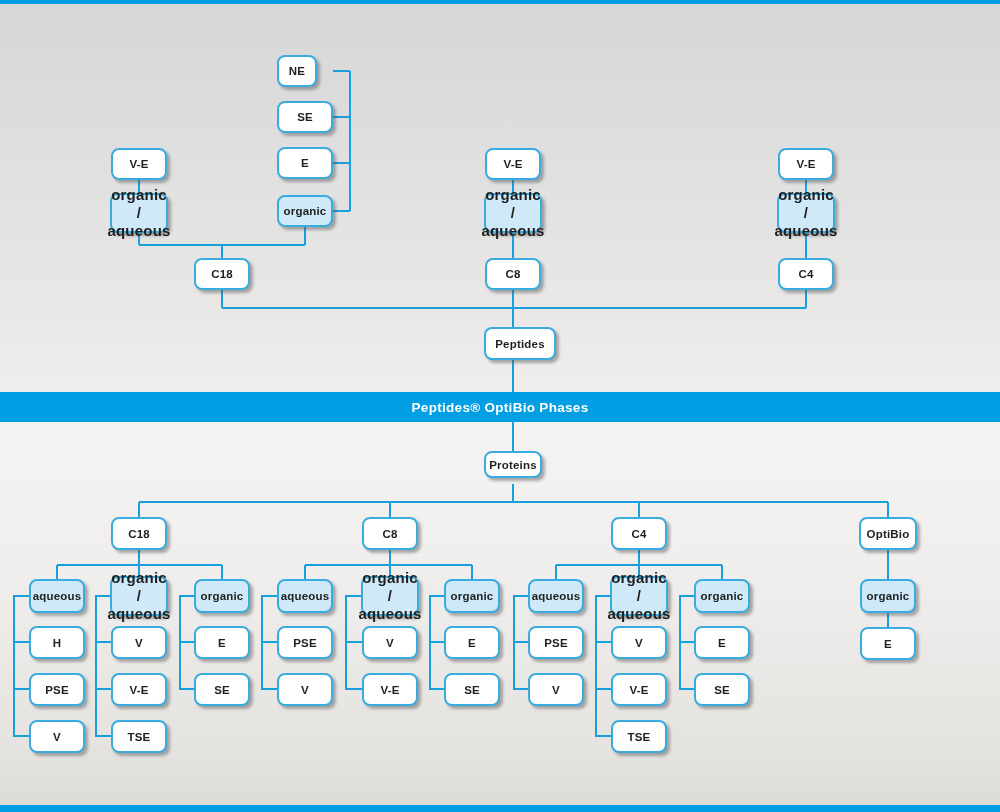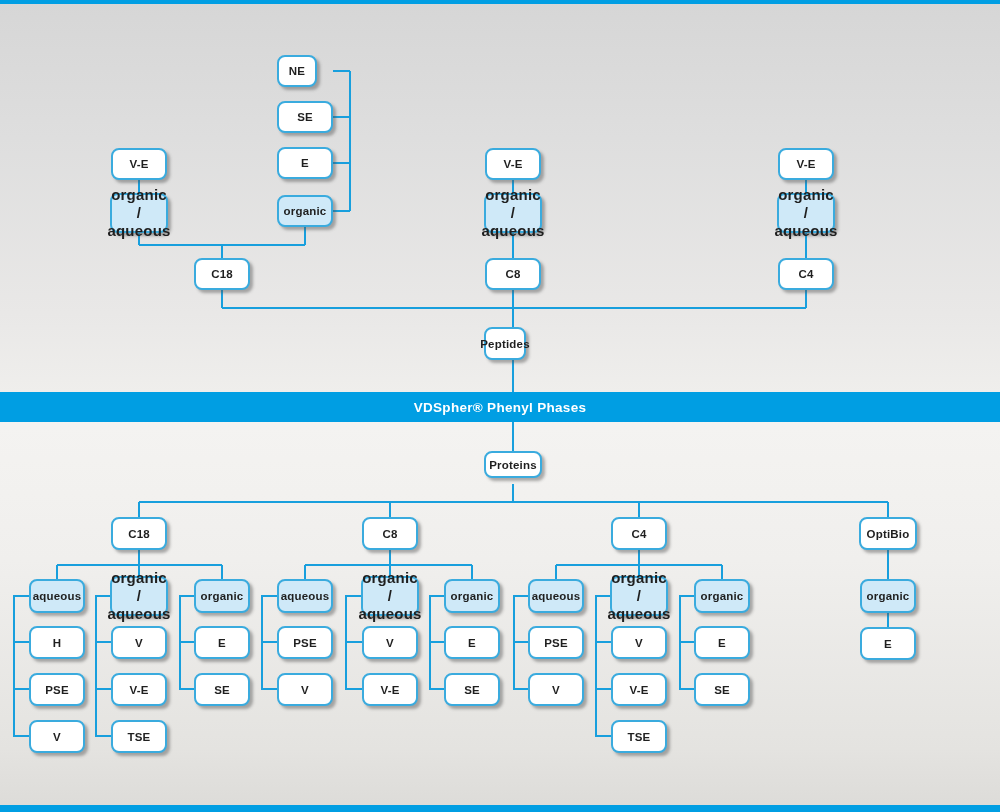--- a/index.html
+++ b/index.html
@@ -109,21 +109,21 @@
 aqueous</div>
       <div class="node" style="left: 194px; top: 258px; width: 56px; height: 32px; color: rgb(31, 31, 31); background: rgb(255, 255, 255);">C18</div>
       <div class="node" style="left: 485px; top: 148px; width: 56px; height: 32px; color: rgb(31, 31, 31); background: rgb(255, 255, 255);">V-E</div>
       <div class="node highlight two-line" style="left: 484px; top: 193px; width: 58px; height: 40px; color: rgb(31, 31, 31);">organic /
 aqueous</div>
       <div class="node" style="left: 485px; top: 258px; width: 56px; height: 32px; color: rgb(31, 31, 31); background: rgb(255, 255, 255);">C8</div>
       <div class="node" style="left: 778px; top: 148px; width: 56px; height: 32px; color: rgb(31, 31, 31); background: rgb(255, 255, 255);">V-E</div>
       <div class="node highlight two-line" style="left: 777px; top: 193px; width: 58px; height: 40px; color: rgb(31, 31, 31);">organic /
 aqueous</div>
       <div class="node" style="left: 778px; top: 258px; width: 56px; height: 32px; color: rgb(31, 31, 31); background: rgb(255, 255, 255);">C4</div>
-      <div class="node" style="left: 484px; top: 327px; width: 42px; height: 33px; color: rgb(31, 31, 31); background: rgb(255, 255, 255);">Peptides</div>
+      <div class="node" style="left: 484px; top: 327px; width: 72px; height: 33px; color: rgb(31, 31, 31); background: rgb(255, 255, 255);">Peptides</div>
       <div class="node" style="left: 484px; top: 451px; width: 58px; height: 27px; color: rgb(31, 31, 31); background: rgb(255, 255, 255);">Proteins</div>
       <div class="node" style="left: 111px; top: 517px; width: 56px; height: 33px; color: rgb(31, 31, 31); background: rgb(255, 255, 255);">C18</div>
       <div class="node" style="left: 362px; top: 517px; width: 56px; height: 33px; color: rgb(31, 31, 31); background: rgb(255, 255, 255);">C8</div>
       <div class="node" style="left: 611px; top: 517px; width: 56px; height: 33px; color: rgb(31, 31, 31); background: rgb(255, 255, 255);">C4</div>
       <div class="node" style="left: 859px; top: 517px; width: 58px; height: 33px; color: rgb(31, 31, 31); background: rgb(255, 255, 255);">OptiBio</div>
       <div class="node highlight" style="left: 29px; top: 579px; width: 56px; height: 34px; color: rgb(31, 31, 31);">aqueous</div>
       <div class="node highlight two-line" style="left: 110px; top: 576px; width: 58px; height: 40px; color: rgb(31, 31, 31);">organic /
 aqueous</div>
       <div class="node highlight" style="left: 194px; top: 579px; width: 56px; height: 34px; color: rgb(31, 31, 31);">organic</div>
       <div class="node highlight" style="left: 277px; top: 579px; width: 56px; height: 34px; color: rgb(31, 31, 31);">aqueous</div>
@@ -152,15 +152,15 @@
       <div class="node" style="left: 528px; top: 626px; width: 56px; height: 33px; color: rgb(31, 31, 31); background: rgb(255, 255, 255);">PSE</div>
       <div class="node" style="left: 528px; top: 673px; width: 56px; height: 33px; color: rgb(31, 31, 31); background: rgb(255, 255, 255);">V</div>
       <div class="node" style="left: 611px; top: 626px; width: 56px; height: 33px; color: rgb(31, 31, 31); background: rgb(255, 255, 255);">V</div>
       <div class="node" style="left: 611px; top: 673px; width: 56px; height: 33px; color: rgb(31, 31, 31); background: rgb(255, 255, 255);">V-E</div>
       <div class="node" style="left: 611px; top: 720px; width: 56px; height: 33px; color: rgb(31, 31, 31); background: rgb(255, 255, 255);">TSE</div>
       <div class="node" style="left: 694px; top: 626px; width: 56px; height: 33px; color: rgb(31, 31, 31); background: rgb(255, 255, 255);">E</div>
       <div class="node" style="left: 694px; top: 673px; width: 56px; height: 33px; color: rgb(31, 31, 31); background: rgb(255, 255, 255);">SE</div>
       <div class="node" style="left: 860px; top: 627px; width: 56px; height: 33px; color: rgb(31, 31, 31); background: rgb(255, 255, 255);">E</div>
     </div>
   <div class="banner" style="background: rgb(0, 158, 227);">
-    <span style="color: rgb(255, 255, 255);">VDSpher® Phenyl Phases</span>
+    <span style="color: rgb(255, 255, 255);">Peptides® OptiBio Phases</span>
   </div>
 </div>
 
 </body></html>

